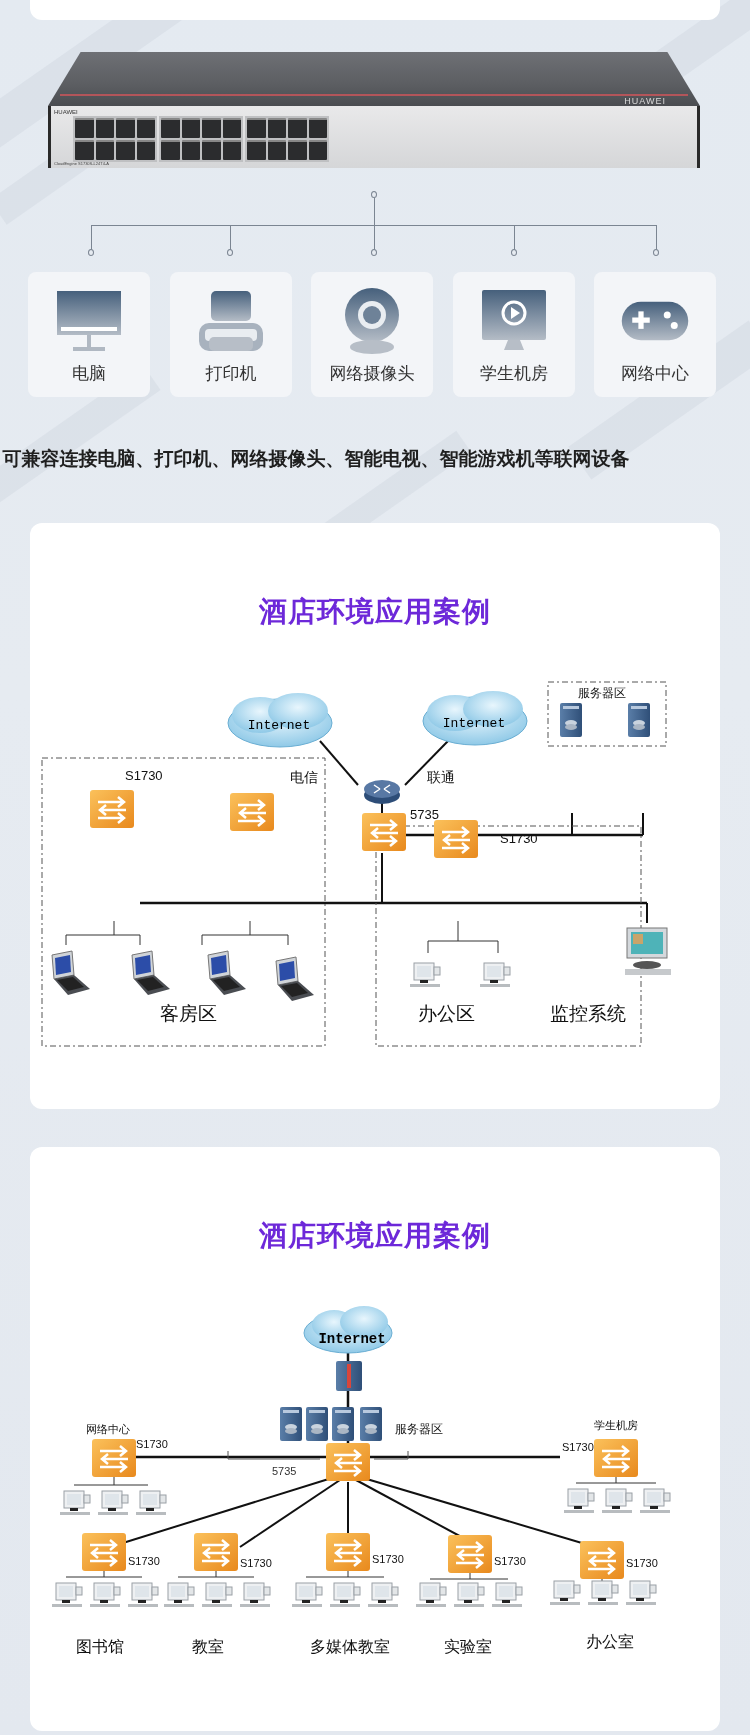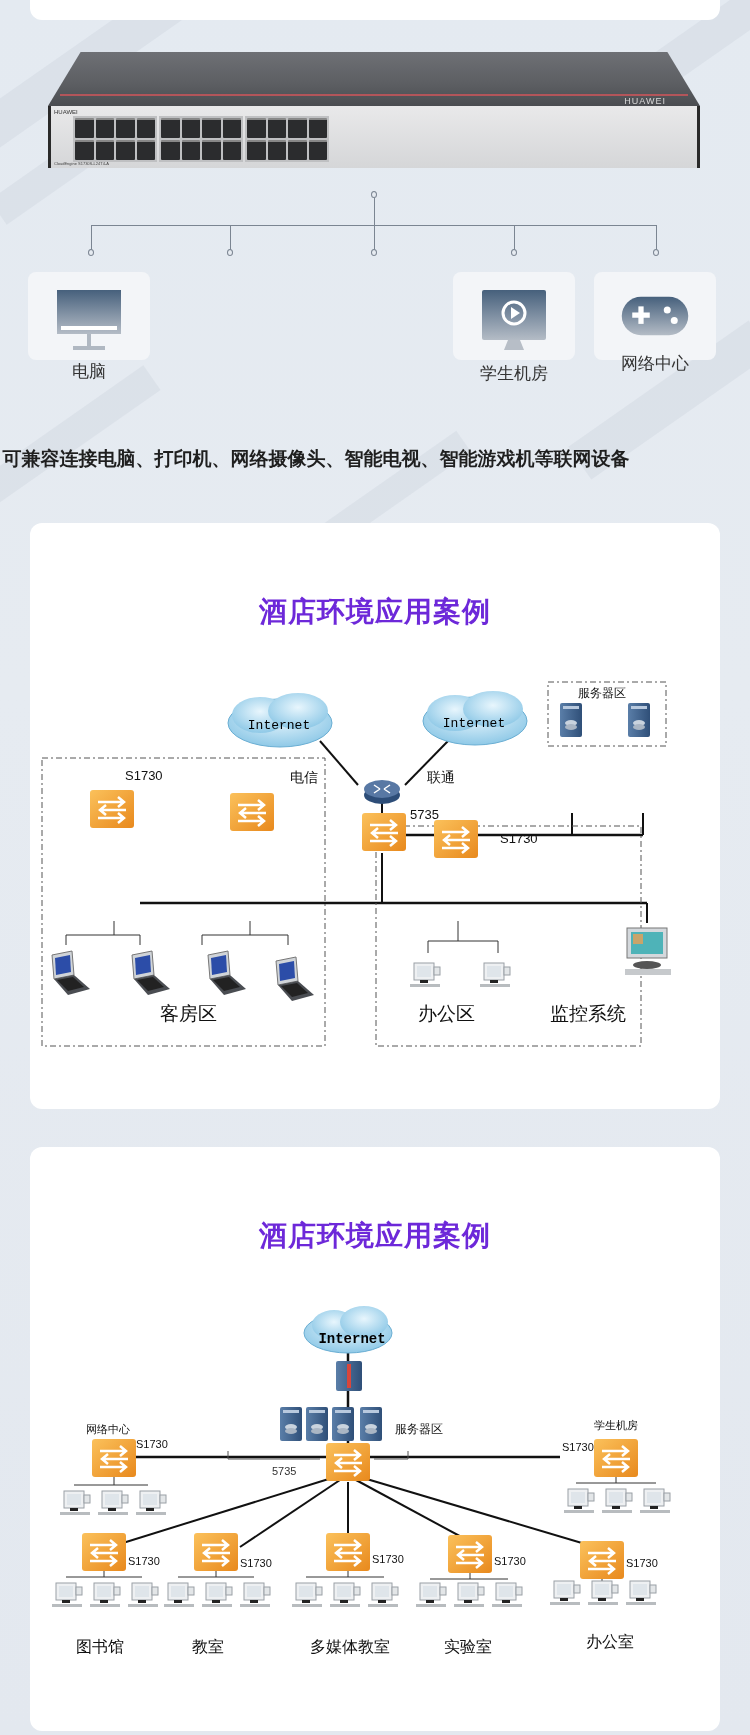--- a/index.html
+++ b/index.html
@@ -48,21 +48,21 @@
   .port { background: #2b2c2e; border-radius: 1px; border-top: 2px solid #888; }
   
   .tree { position: absolute; left: 0; top: 185px; width: 750px; height: 80px; z-index: 1; }
   .tree .line { position: absolute; background: #7b8592; }
   .tree .dot {
     position: absolute; width: 6px; height: 7px; border: 1px solid #7b8592; border-radius: 50%; background: #e6ebf1;
   }
   
   .devices { position: absolute; left: 28px; top: 272px; width: 694px; height: 122px; z-index: 1; }
   .dev-card {
-    position: absolute; top: 0; width: 122px; height: 88px; background: #f3f5f8; border-radius: 8px;
+    position: absolute; top: 0; width: 122px; height: 125px; background: #f3f5f8; border-radius: 8px;
     display: flex; flex-direction: column; align-items: center;
   }
   .dev-icon { margin-top: 16px; width: 70px; height: 66px; display: flex; align-items: center; justify-content: center; }
   .dev-label { margin-top: 8px; font-size: 17px; color: #333; }
   .compat-text {
     position: absolute; left: 0; top: 446px; width: 632px; text-align: center; font-size: 19px; font-weight: bold; color: #1f1f1f; z-index: 1;
   }
   
   .case-card {
     position: absolute; left: 30px; width: 690px; background: #fff; border-radius: 12px; z-index: 1;
@@ -193,20 +193,42 @@
     <div class="dev-icon">
       <svg width="68" height="64" viewBox="0 0 68 64">
           <rect x="2" y="2" width="64" height="44" fill="url(#iconGrad)"></rect>
           <rect x="6" y="38" width="56" height="4" fill="#fff"></rect>
           <rect x="32" y="46" width="4" height="12" fill="#b0b8c2"></rect>
           <rect x="18" y="58" width="32" height="4" fill="#b0b8c2"></rect>
         </svg>
     </div>
     <div class="dev-label">电脑</div>
   </div>
+  <div class="dev-card" style="left:142px">
+    <div class="dev-icon">
+      <svg width="68" height="64" viewBox="0 0 68 64">
+          <rect x="14" y="2" width="40" height="30" rx="5" fill="url(#iconGrad)"></rect>
+          <rect x="2" y="34" width="64" height="28" rx="10" fill="#a8b2be"></rect>
+          <rect x="8" y="40" width="52" height="12" rx="4" fill="#e9edf1"></rect>
+          <rect x="12" y="48" width="44" height="14" rx="5" fill="#b7bec7"></rect>
+        </svg>
+    </div>
+    <div class="dev-label">打印机</div>
+  </div>
+  <div class="dev-card" style="left:283px">
+    <div class="dev-icon">
+      <svg width="68" height="68" viewBox="0 0 68 68">
+          <circle cx="34" cy="28" r="27" fill="url(#iconGrad)"></circle>
+          <circle cx="34" cy="28" r="14" fill="#e9edf1"></circle>
+          <circle cx="34" cy="28" r="9" fill="#6e8298"></circle>
+          <ellipse cx="34" cy="60" rx="22" ry="7" fill="#b7bec7"></ellipse>
+        </svg>
+    </div>
+    <div class="dev-label">网络摄像头</div>
+  </div>
   <div class="dev-card" style="left:425px">
     <div class="dev-icon">
       <svg width="68" height="66" viewBox="0 0 68 66">
           <rect x="2" y="2" width="64" height="50" rx="2" fill="url(#iconGrad)"></rect>
           <circle cx="34" cy="25" r="11" fill="none" stroke="#fff" stroke-width="3"></circle>
           <polygon points="31,19 31,31 40,25" fill="#fff"></polygon>
           <polygon points="28,52 40,52 44,62 24,62" fill="#b7bec7"></polygon>
         </svg>
     </div>
     <div class="dev-label">学生机房</div>

